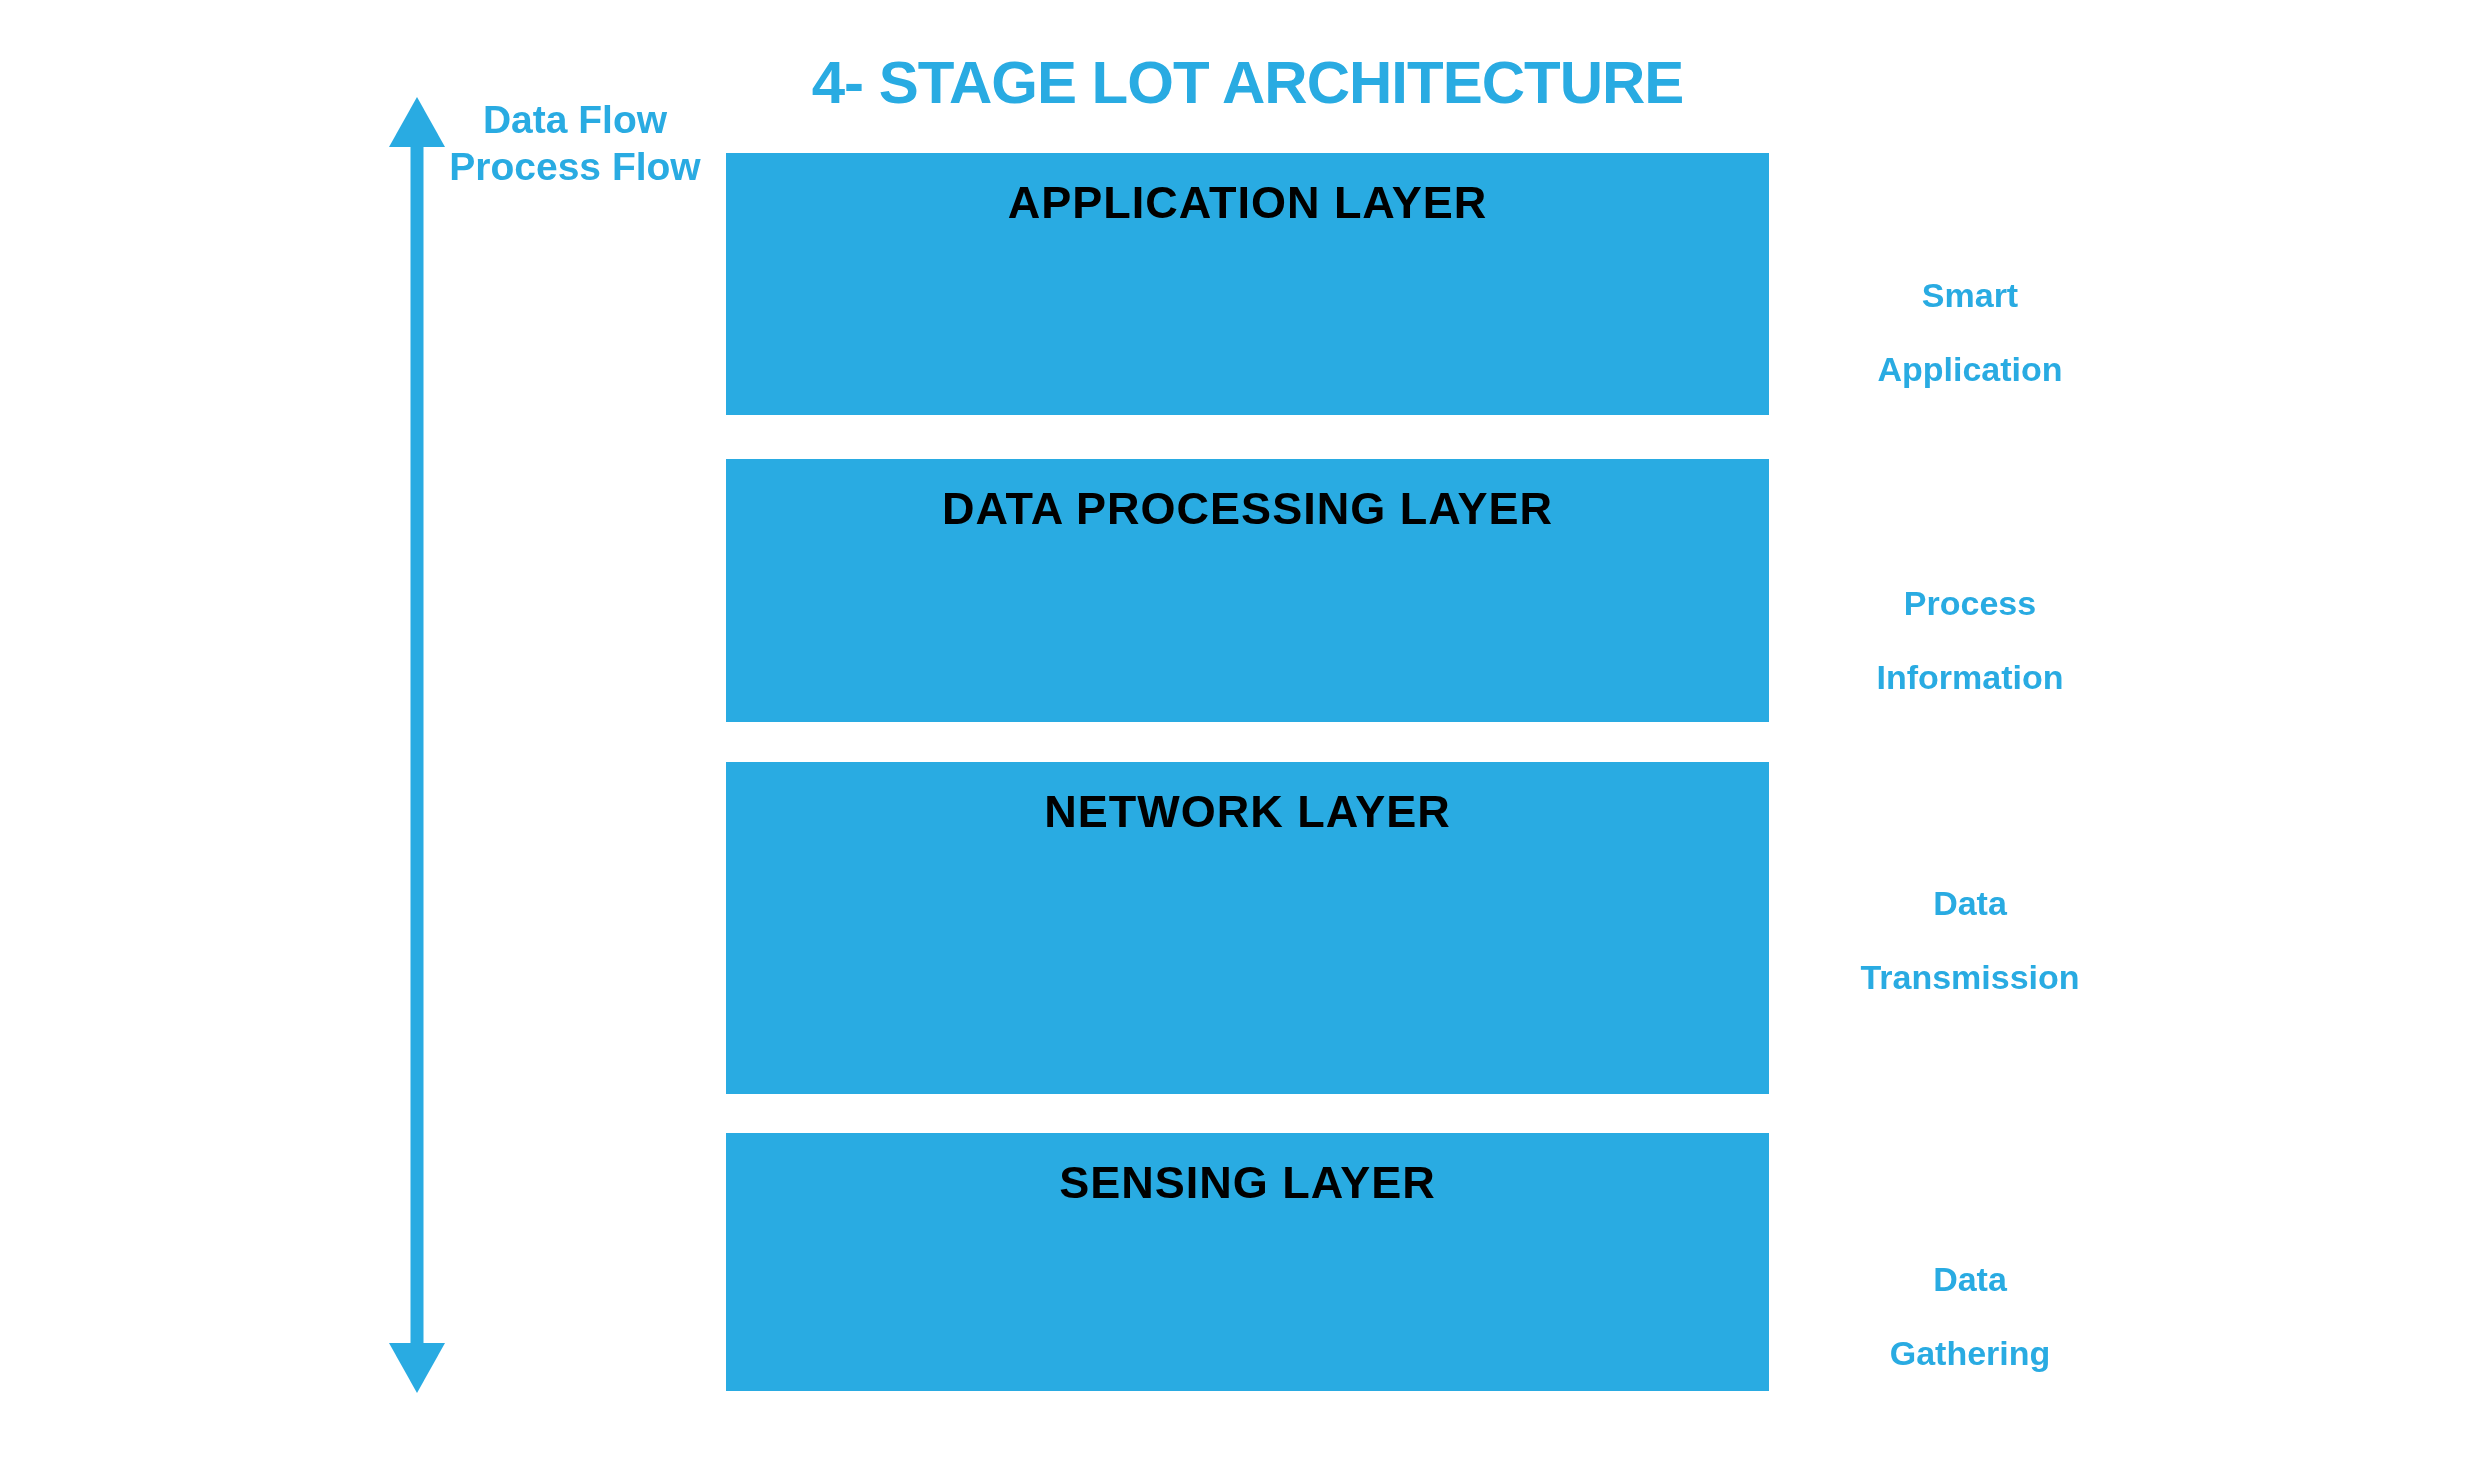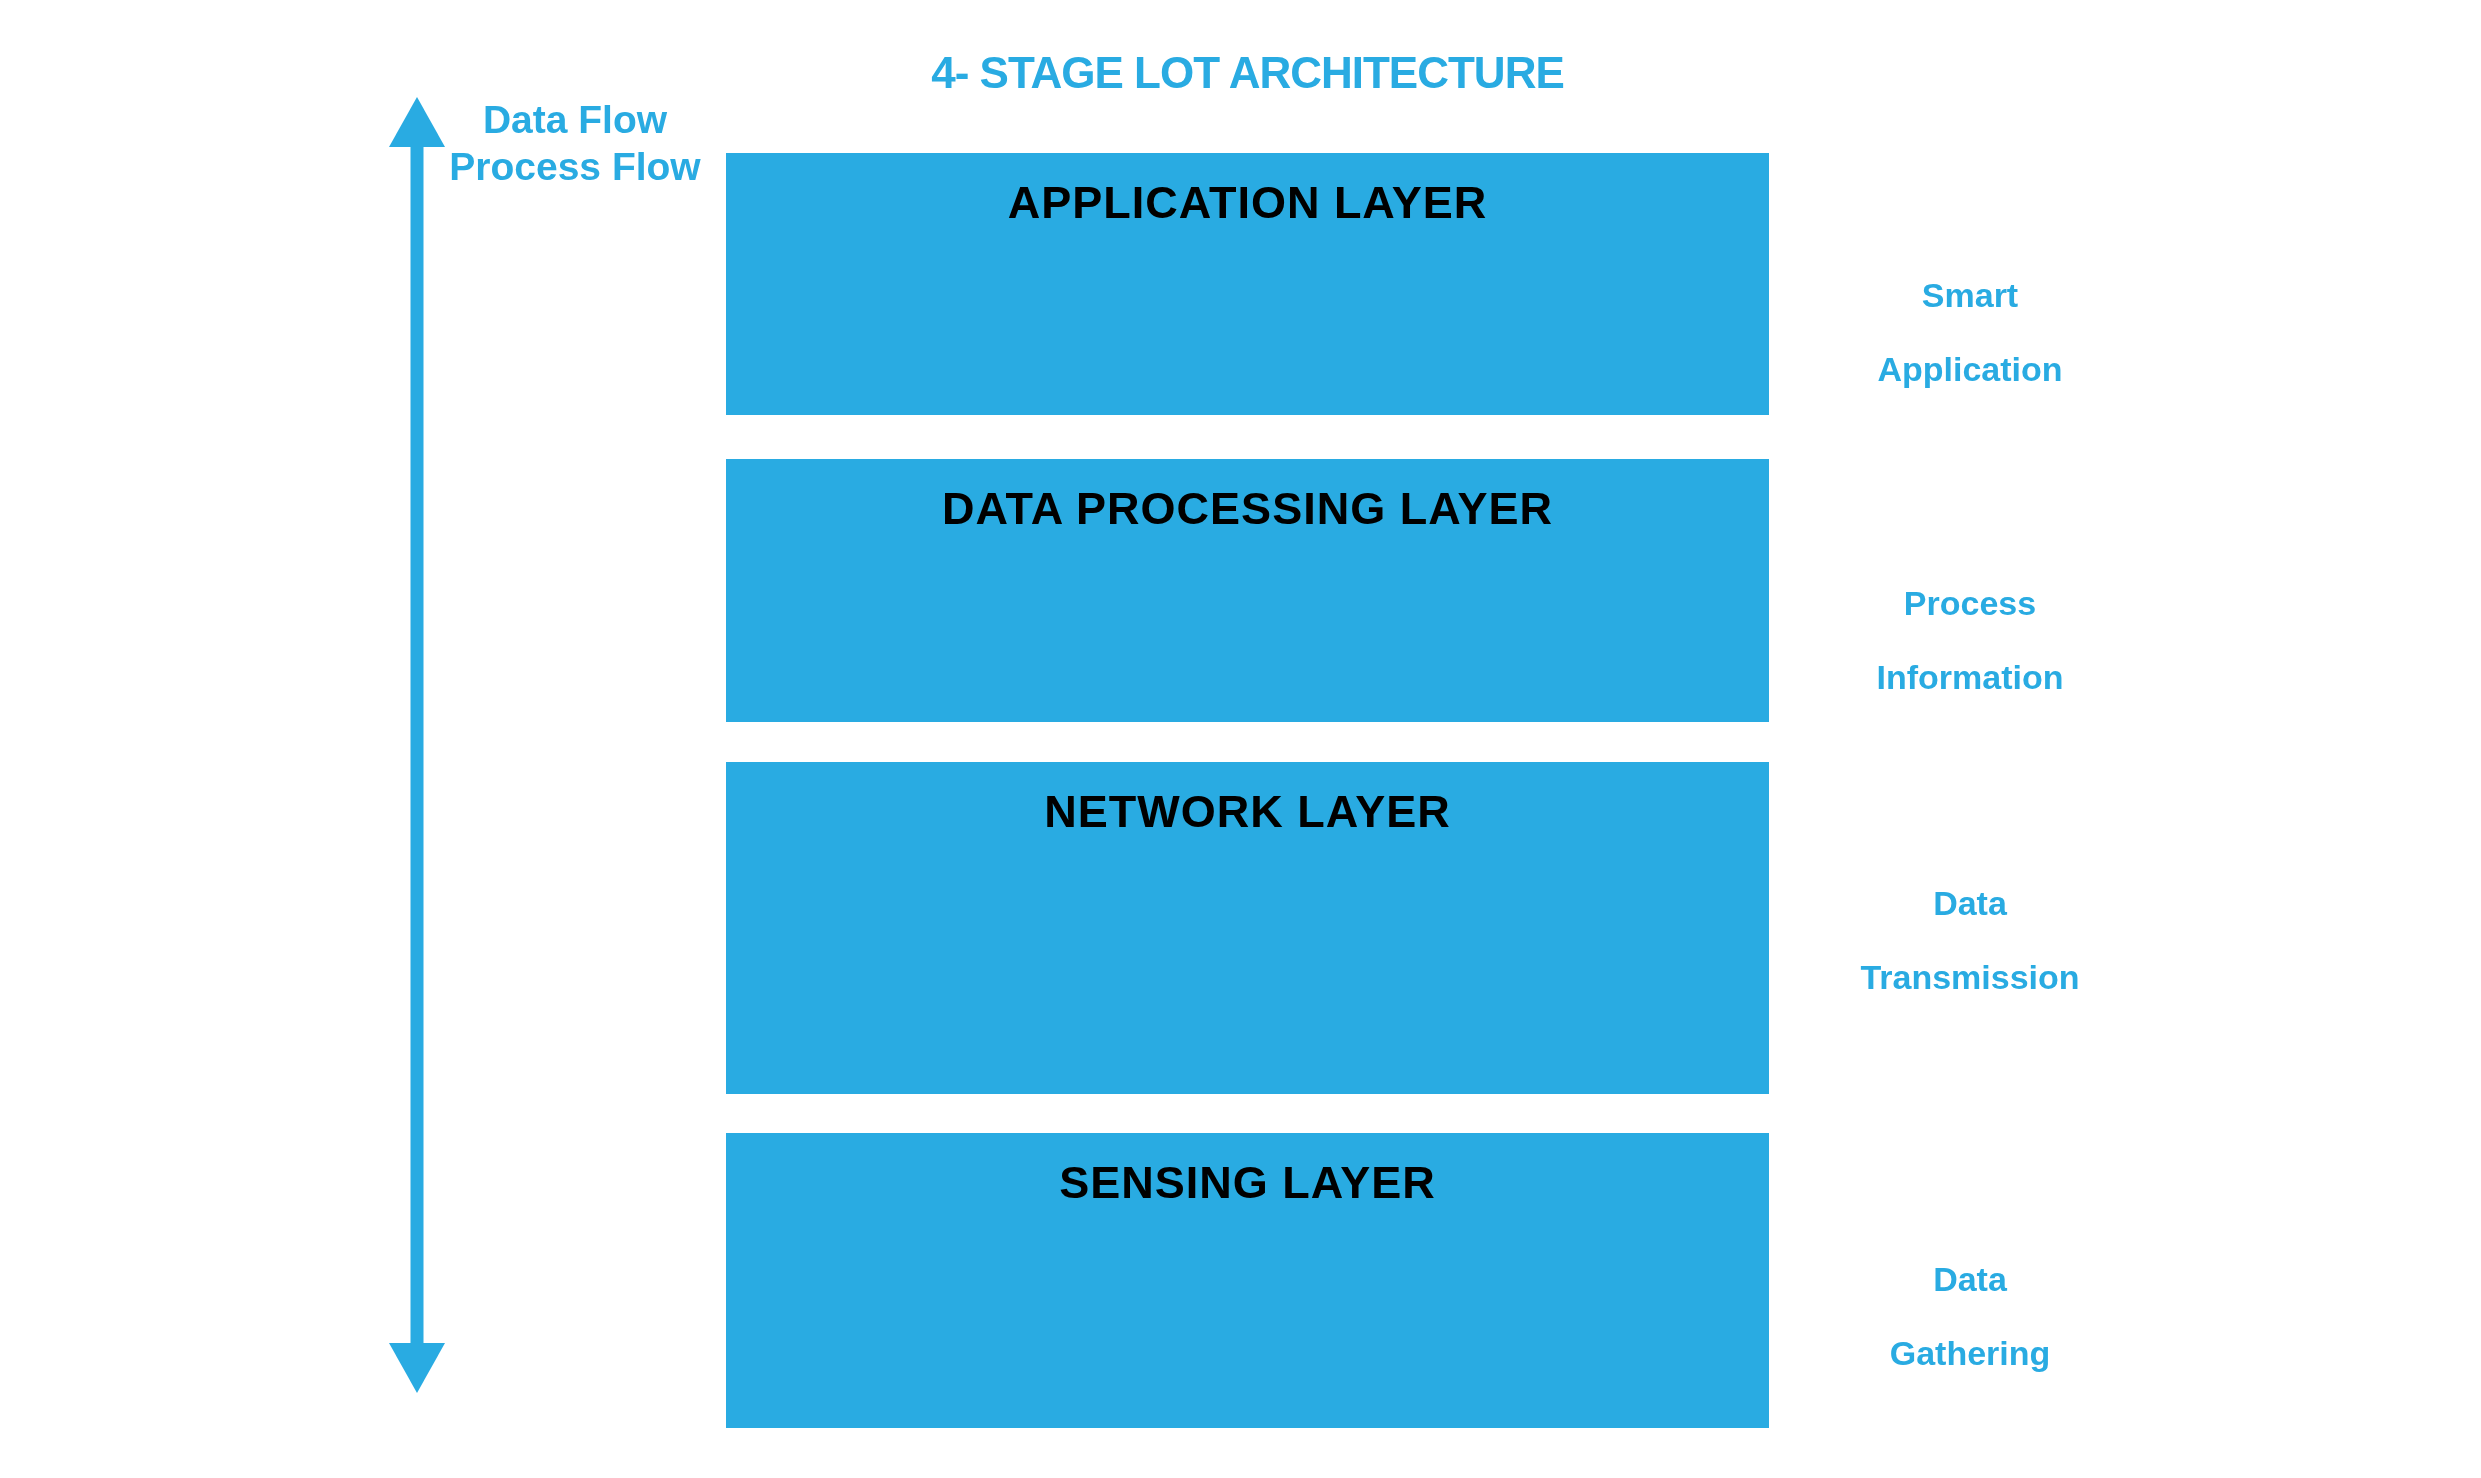--- a/index.html
+++ b/index.html
@@ -12,21 +12,21 @@
     overflow: hidden;
   }
   .title {
     position: absolute;
     left: 726px;
     top: 48px;
     width: 1043px;
     text-align: center;
     color: #29ABE2;
     font-weight: bold;
-    font-size: 44px;
+    font-size: 60px;
     letter-spacing: -1px;
     white-space: nowrap;
   }
   .flow-legend {
     position: absolute;
     left: 440px;
     top: 96px;
     width: 270px;
     text-align: center;
     color: #29ABE2;
@@ -50,21 +50,21 @@
     font-size: 45px;
     letter-spacing: 1px;
   }
   .layer-box .label {
     display: block;
     margin-top: 24px;
   }
   .box-app  { top: 153px;  height: 262px; }
   .box-proc { top: 459px;  height: 263px; }
   .box-net  { top: 762px;  height: 332px; }
-  .box-sens { top: 1133px; height: 295px; }
+  .box-sens { top: 1133px; height: 258px; }
   .stage-label {
     position: absolute;
     left: 1720px;
     width: 500px;
     text-align: center;
     color: #29ABE2;
     font-weight: bold;
     font-size: 34px;
     line-height: 74px;
     white-space: pre-line;

